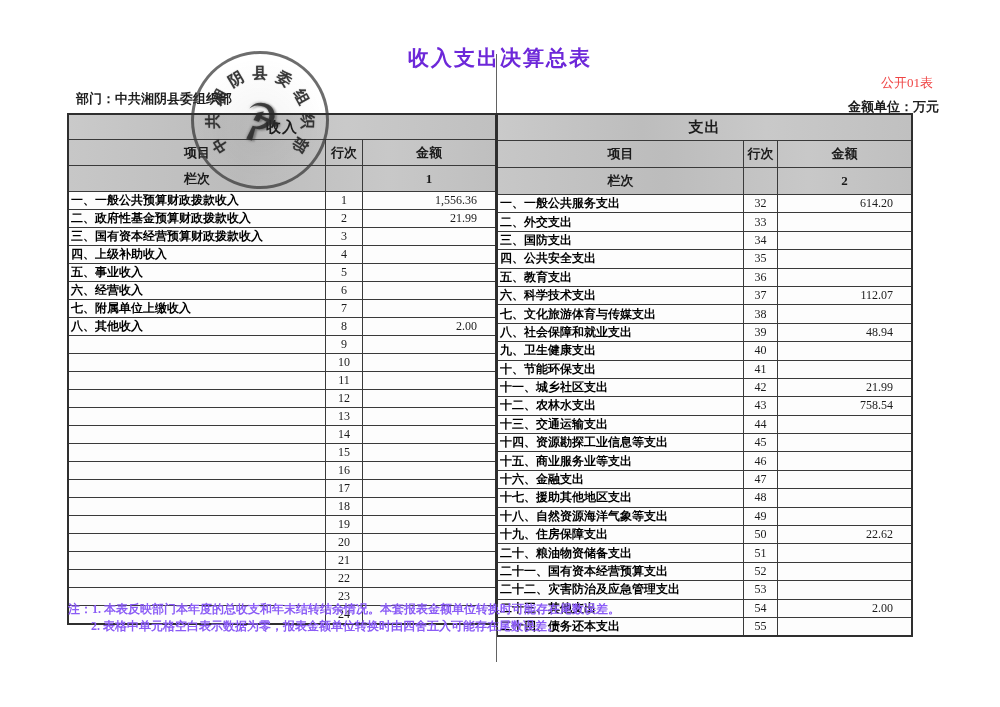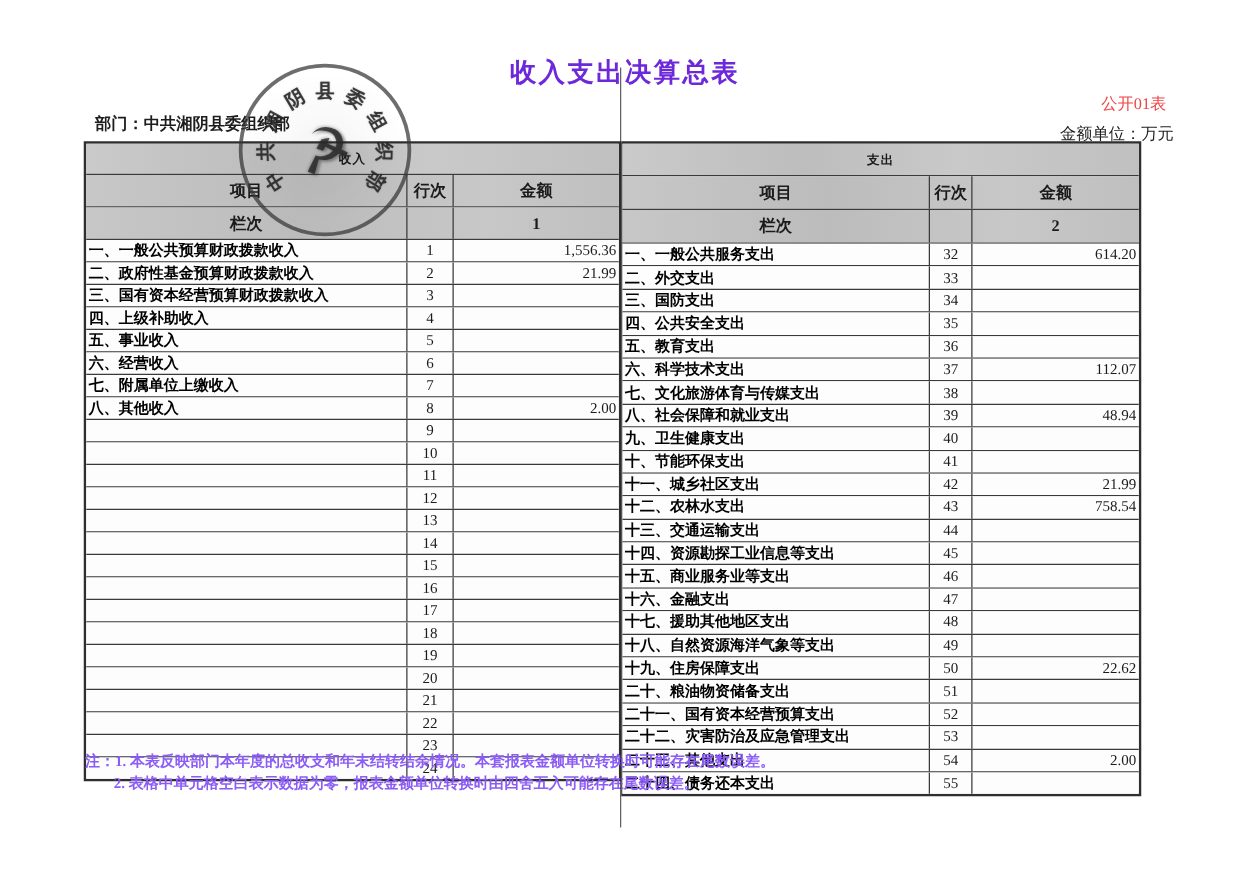--- a/index.html
+++ b/index.html
@@ -23,40 +23,40 @@
   .code{
     position:absolute;top:74px;right:67px;
     font-size:13px;color:#ef4444;
   }
   .dept{
     position:absolute;top:90px;left:76px;
     font-size:13px;font-weight:600;color:#1d1d1d;
   }
   .unit{
     position:absolute;top:98px;right:61px;
-    font-size:13px;font-weight:400;color:#1d1d1d;text-align:center;
+    font-size:13px;font-weight:700;color:#1d1d1d;text-align:center;
   }
 
   
   .table-wrap{
     position:absolute;left:67px;top:113px;width:846px;
     display:flex;align-items:flex-start;
   }
   .half{
     box-sizing:border-box;
     border:2px solid #2f2f2f;
     background:#fdfdfd;
   }
   .half.left{width:430px;}
   .half.right{width:416px;border-left-width:1px;}
 
   .band{
     box-sizing:border-box;
     text-align:center;
-    font-size:10px;font-weight:700;letter-spacing:1px;
+    font-size:15px;font-weight:700;letter-spacing:1px;
     background:linear-gradient(90deg,#cacaca,#bdbdbd 35%,#c9c9c9 65%,#c0c0c0);
     border-bottom:1px solid #3a3a3a;
     display:flex;align-items:center;justify-content:center;
   }
   .left .band{height:25px;}
   .right .band{height:26px;}
 
   .hrow{
     display:flex;
     background:linear-gradient(90deg,#c7c7c7,#bcbcbc 40%,#c8c8c8 75%,#bfbfbf);
@@ -88,21 +88,21 @@
     border-bottom:1px solid #3a3a3a;
     background:#fdfdfd;
   }
   .left .trow{height:17px;}
   .right .trow{height:17.4px;}
   .rows .trow:last-child{border-bottom:none;}
 
   .trow .cell{display:flex;align-items:center;font-size:12px;}
   .trow .c-item{justify-content:flex-start;padding-left:2px;font-weight:600;color:#000000;}
   .trow .c-line{justify-content:center;}
-  .trow .c-amt{justify-content:flex-end;padding-right:2px;}
+  .trow .c-amt{justify-content:flex-end;padding-right:18px;}
 
   
   .fold-line{
     position:absolute;left:496px;top:54px;
     width:1px;height:608px;
     background:rgba(45,45,45,0.75);
     z-index:5;
   }
 
   

